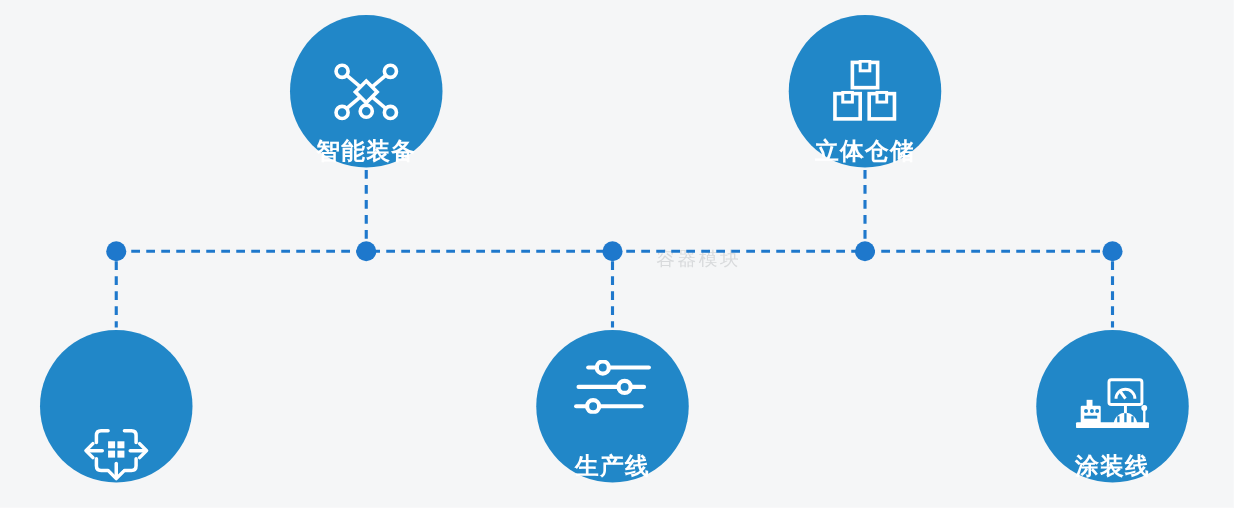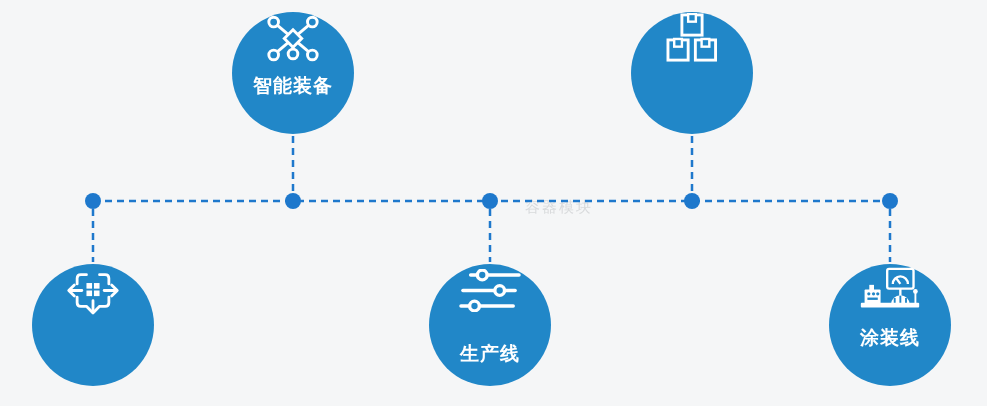--- a/index.html
+++ b/index.html
@@ -28,21 +28,21 @@
     z-index:2;
   }
   .node{
     position:absolute;
     width:122px;height:122px;
     border-radius:50%;
     background:#2187c8;
     display:flex;
     flex-direction:column;
     align-items:center;
-    justify-content:flex-start;
+    justify-content:flex-end;
     z-index:3;
   }
   .node .icon{
     display:flex;align-items:center;justify-content:center;
     height:52px;
   }
   .node .label{
     margin-top:9px;
     font-size:19px;
     font-weight:bold;
@@ -108,20 +108,21 @@
           <rect x="3" y="28" width="21" height="21"></rect>
           <rect x="31.5" y="28" width="21" height="21"></rect>
         </g>
         <g fill="#2187c8" stroke="#fff" stroke-width="2.5">
           <rect x="24" y="1" width="8" height="8"></rect>
           <rect x="9.5" y="27" width="8" height="8"></rect>
           <rect x="38" y="27" width="8" height="8"></rect>
         </g>
       </svg>
     </span>
+    <span class="label">立体仓储</span>
   </div>
 
   <div class="node node-logistics-sorting">
     <span class="icon">
       <svg viewBox="0 0 60 58" width="56" height="55">
         <g fill="none" stroke="#fff" stroke-width="3" stroke-linecap="round" stroke-linejoin="round">
           <path d="M23 12 H17 Q13 12 13 16 V22"></path>
           <path d="M37 12 H43 Q47 12 47 16 V22"></path>
           <path d="M13 36 V42 Q13 46 17 46 H23"></path>
           <path d="M47 36 V42 Q47 46 43 46 H37"></path>

